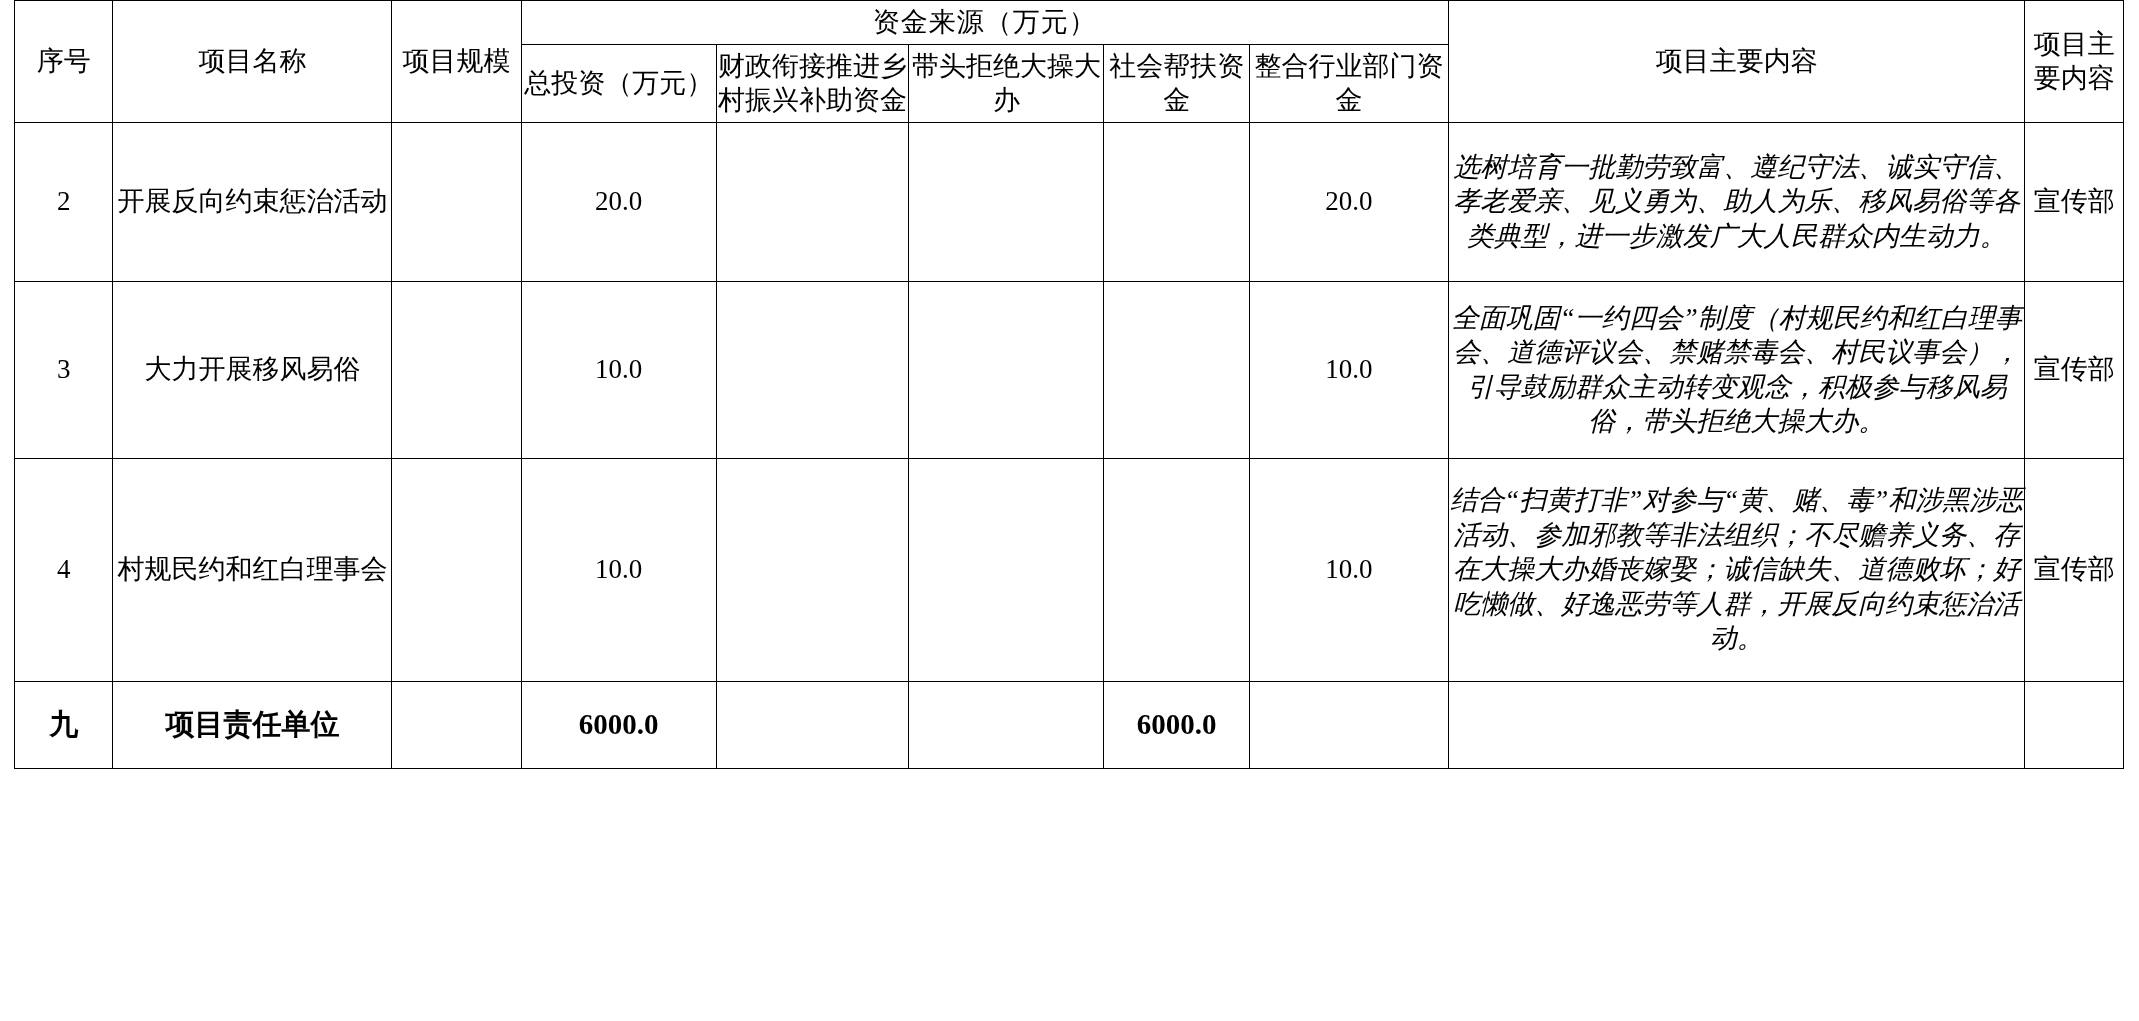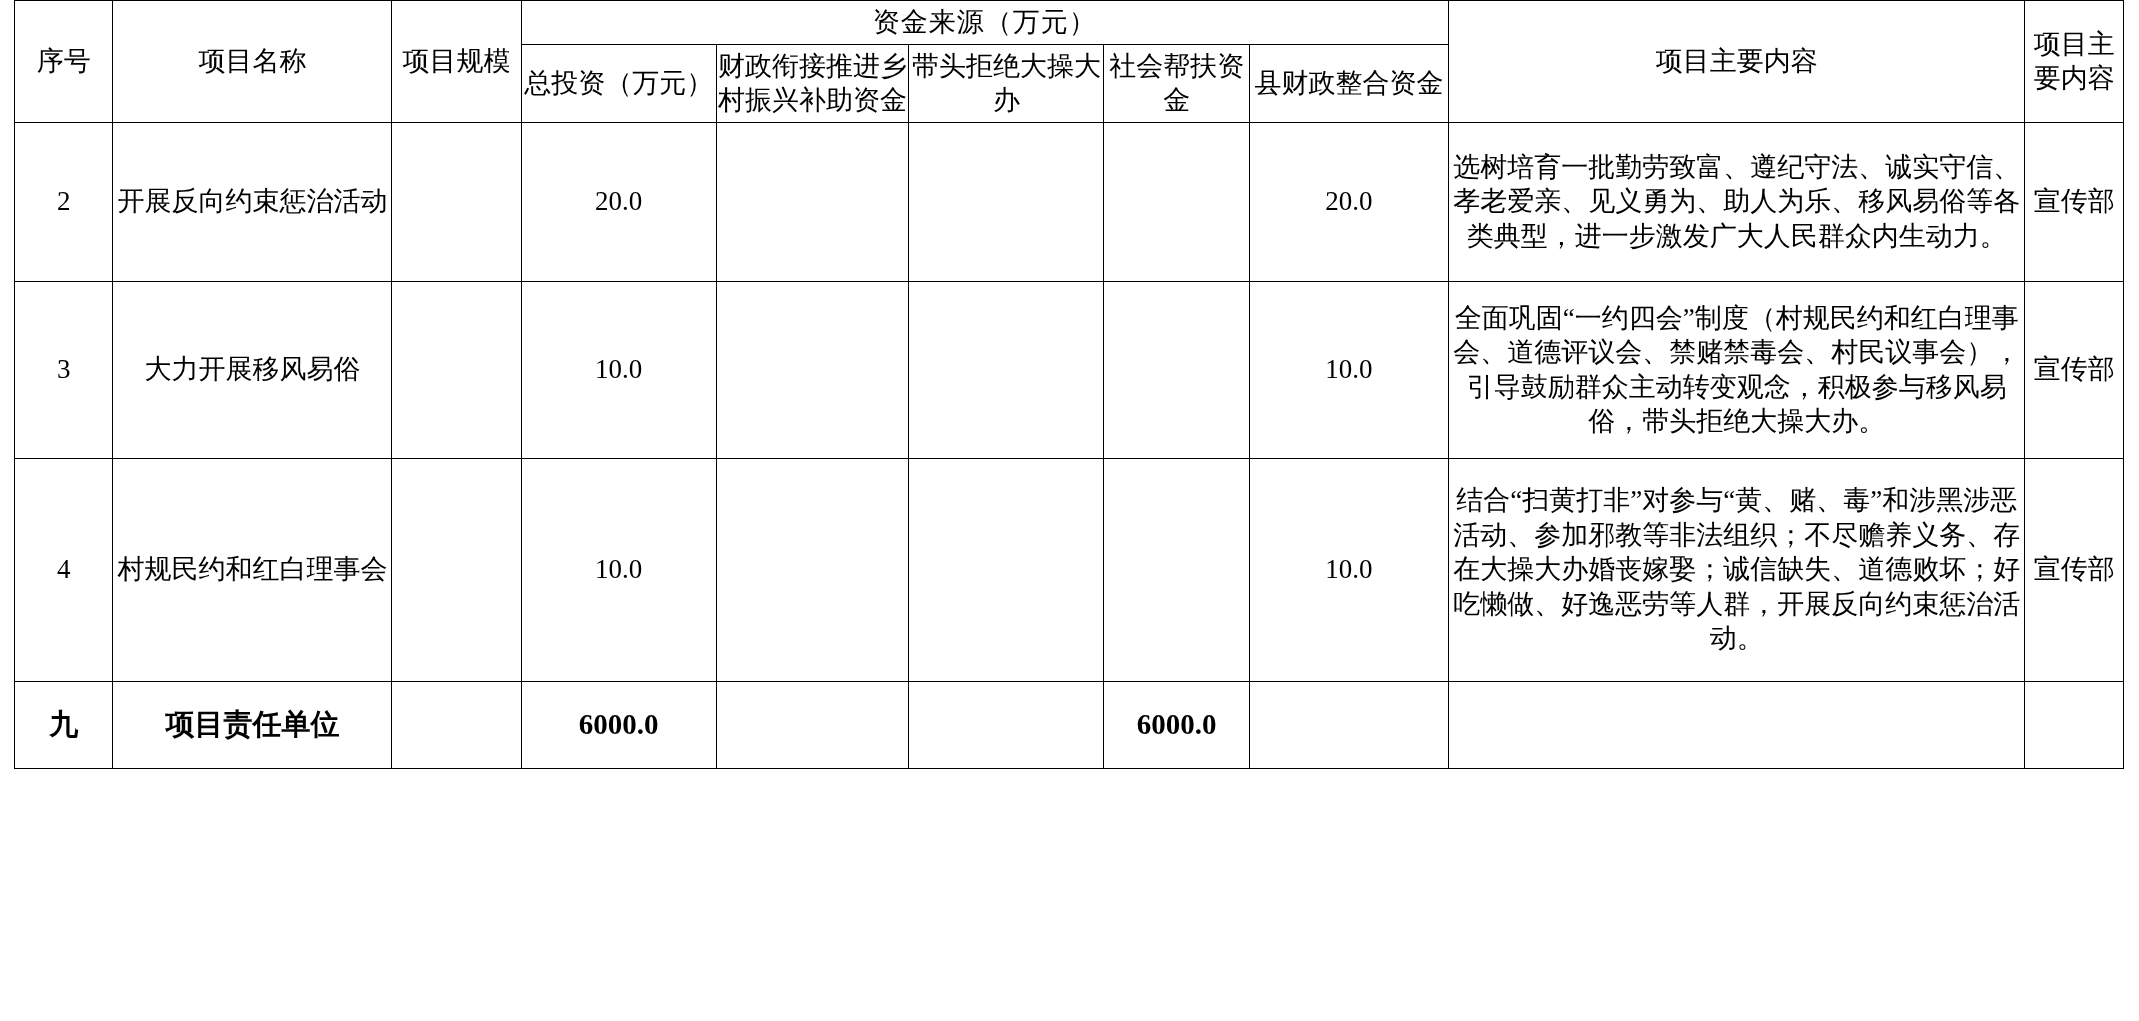--- a/index.html
+++ b/index.html
@@ -63,20 +63,21 @@
   td.left-text {
     text-align: left;
     line-height: 1.3;
   }
   td.content-cell {
     text-align: left;
     font-size: 27px;
     line-height: 1.34;
     padding: 6px 8px;
     vertical-align: top;
+    font-style: italic;
   }
   td.num {
     text-align: center;
     font-size: 28px;
     margin-left: 33px;
   }
   tr.total-row td {
     font-weight: bold;
     font-size: 29px;
     height: 78px;
@@ -124,21 +125,21 @@
         <td rowspan="2" class="hdr-cell">项目规模</td>
         <td colspan="5" class="hdr-group">资金来源（万元）</td>
         <td rowspan="2" class="hdr-cell">项目主要内容</td>
         <td rowspan="2" class="hdr-cell narrow">项目主要内容</td>
       </tr>
       <tr>
         <td class="hdr-cell">总投资（万元）</td>
         <td class="hdr-cell narrow">财政衔接推进乡村振兴补助资金</td>
         <td class="hdr-cell narrow">带头拒绝大操大办</td>
         <td class="hdr-cell narrow">社会帮扶资金</td>
-        <td class="hdr-cell narrow">县财政整合资金</td>
+        <td class="hdr-cell narrow">整合行业部门资金</td>
       </tr>
     </thead>
     <tbody>
       <tr class="row-tall">
         <td class="seq-cell">2</td>
         <td class="name-cell left-text">开展反向约束惩治活动</td>
         <td></td>
         <td class="num">20.0</td>
         <td class="num"></td>
         <td class="num"></td>

